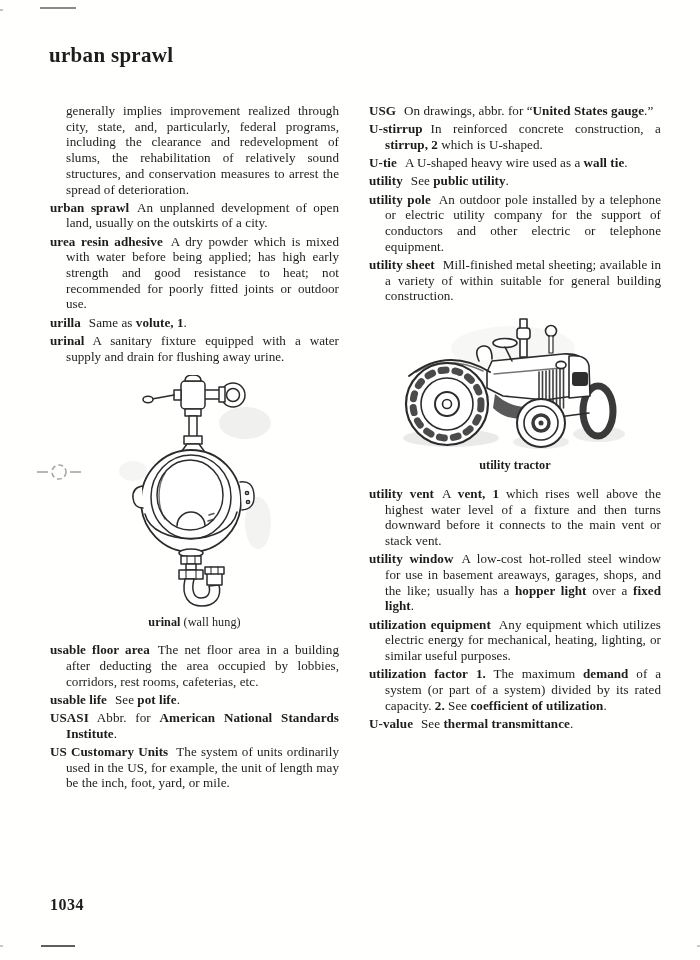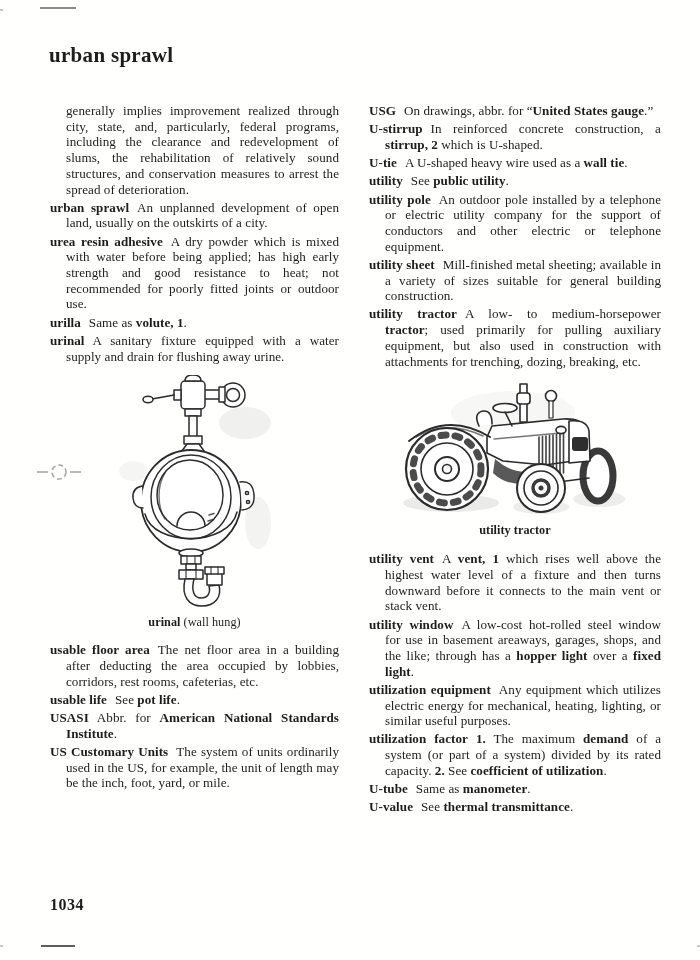--- a/index.html
+++ b/index.html
@@ -121,22 +121,21 @@
       <p class="entry"><b class="term">usable life</b><span>See </span><b>pot life</b><span>.</span></p>
       <p class="entry"><b class="term">USASI</b><span>Abbr. for </span><b>American National Standards Institute</b><span>.</span></p>
       <p class="entry"><b class="term">US Customary Units</b><span>The system of units ordinarily used in the US, for example, the unit of length may be the inch, foot, yard, or mile.</span></p>
     </div>
   <div class="col col-right" id="col-right">
       <p class="entry"><b class="term">USG</b><span>On drawings, abbr. for “</span><b>United States gauge</b><span>.”</span></p>
       <p class="entry"><b class="term">U-stirrup</b><span>In reinforced concrete construction, a </span><b>stirrup, 2</b><span> which is U-shaped.</span></p>
       <p class="entry"><b class="term">U-tie</b><span>A U-shaped heavy wire used as a </span><b>wall tie</b><span>.</span></p>
       <p class="entry"><b class="term">utility</b><span>See </span><b>public utility</b><span>.</span></p>
       <p class="entry"><b class="term">utility pole</b><span>An outdoor pole installed by a telephone or electric utility company for the support of conductors and other electric or telephone equipment.</span></p>
-      <p class="entry"><b class="term">utility sheet</b><span>Mill-finished metal sheeting; available in a variety of sizes suitable for general building construction.</span></p>
-      <p class="entry"><b class="term">utility tractor</b><span>A low- to medium-horsepower </span><b>tractor</b><span>; used primarily for pulling auxiliary equipment, but also used in construction with attachments for trenching, dozing, breaking, etc.</span></p>
+      <p class="entry"><b class="term">utility sheet</b><span>Mill-finished metal sheeting; available in a variety of within suitable for general building construction.</span></p>
       <figure class="figure fig-tractor">
       <svg width="245" height="134" viewBox="0 0 245 134" fill="none" stroke="#2b2b2b" stroke-width="1.6" stroke-linecap="round" stroke-linejoin="round">
 
         <ellipse cx="120" cy="32" rx="62" ry="22" fill="#eeeeec" stroke="none" opacity="0.45"></ellipse>
         <ellipse cx="58" cy="122" rx="48" ry="9" fill="#d9d9d7" stroke="none" opacity="0.55"></ellipse>
         <ellipse cx="148" cy="126" rx="28" ry="7" fill="#dcdcda" stroke="none" opacity="0.5"></ellipse>
         <ellipse cx="206" cy="118" rx="26" ry="8" fill="#dcdcda" stroke="none" opacity="0.5"></ellipse>
 
         <ellipse cx="205" cy="95" rx="15" ry="25" stroke="#3a3a3a" stroke-width="7" fill="#fff"></ellipse>
 
@@ -176,24 +175,23 @@
         <circle cx="54" cy="88" r="4.5" fill="#fff"></circle>
 
         <circle cx="148" cy="107" r="24" fill="#fff" stroke-width="2"></circle>
         <circle cx="148" cy="107" r="17" fill="#fff"></circle>
         <circle cx="148" cy="107" r="8" fill="#fff" stroke="#3a3a3a" stroke-width="3.5"></circle>
         <circle cx="148" cy="107" r="2.5" fill="#3a3a3a" stroke="none"></circle>
       </svg>
       <figcaption class="caption"><b>utility tractor</b></figcaption>
     </figure>
       <p class="entry"><b class="term">utility vent</b><span>A </span><b>vent, 1</b><span> which rises well above the highest water level of a fixture and then turns downward before it connects to the main vent or stack vent.</span></p>
-      <p class="entry"><b class="term">utility window</b><span>A low-cost hot-rolled steel window for use in basement areaways, garages, shops, and the like; through has a </span><b>hopper light</b><span> over a </span><b>fixed light</b><span>.</span></p>
+      <p class="entry"><b class="term">utility window</b><span>A low-cost hot-rolled steel window for use in basement areaways, garages, shops, and the like; usually has a </span><b>hopper light</b><span> over a </span><b>fixed light</b><span>.</span></p>
       <p class="entry"><b class="term">utilization equipment</b><span>Any equipment which utilizes electric energy for mechanical, heating, lighting, or similar useful purposes.</span></p>
       <p class="entry"><b class="term">utilization factor</b><b>1.</b><span> The maximum </span><b>demand</b><span> of a system (or part of a system) divided by its rated capacity. </span><b>2.</b><span> See </span><b>coefficient of utilization</b><span>.</span></p>
-      <p class="entry"><b class="term">U-tube</b><span>Same as </span><b>manometer</b><span>.</span></p>
       <p class="entry"><b class="term">U-value</b><span>See </span><b>thermal transmittance</b><span>.</span></p>
     </div>
 
   <div class="page-number">1034</div>
 
   <div class="mark mark-bottom"></div>
   <div class="mark mark-bottom-edge-l"></div>
   <div class="mark mark-bottom-edge-r"></div>
 
 </div>

